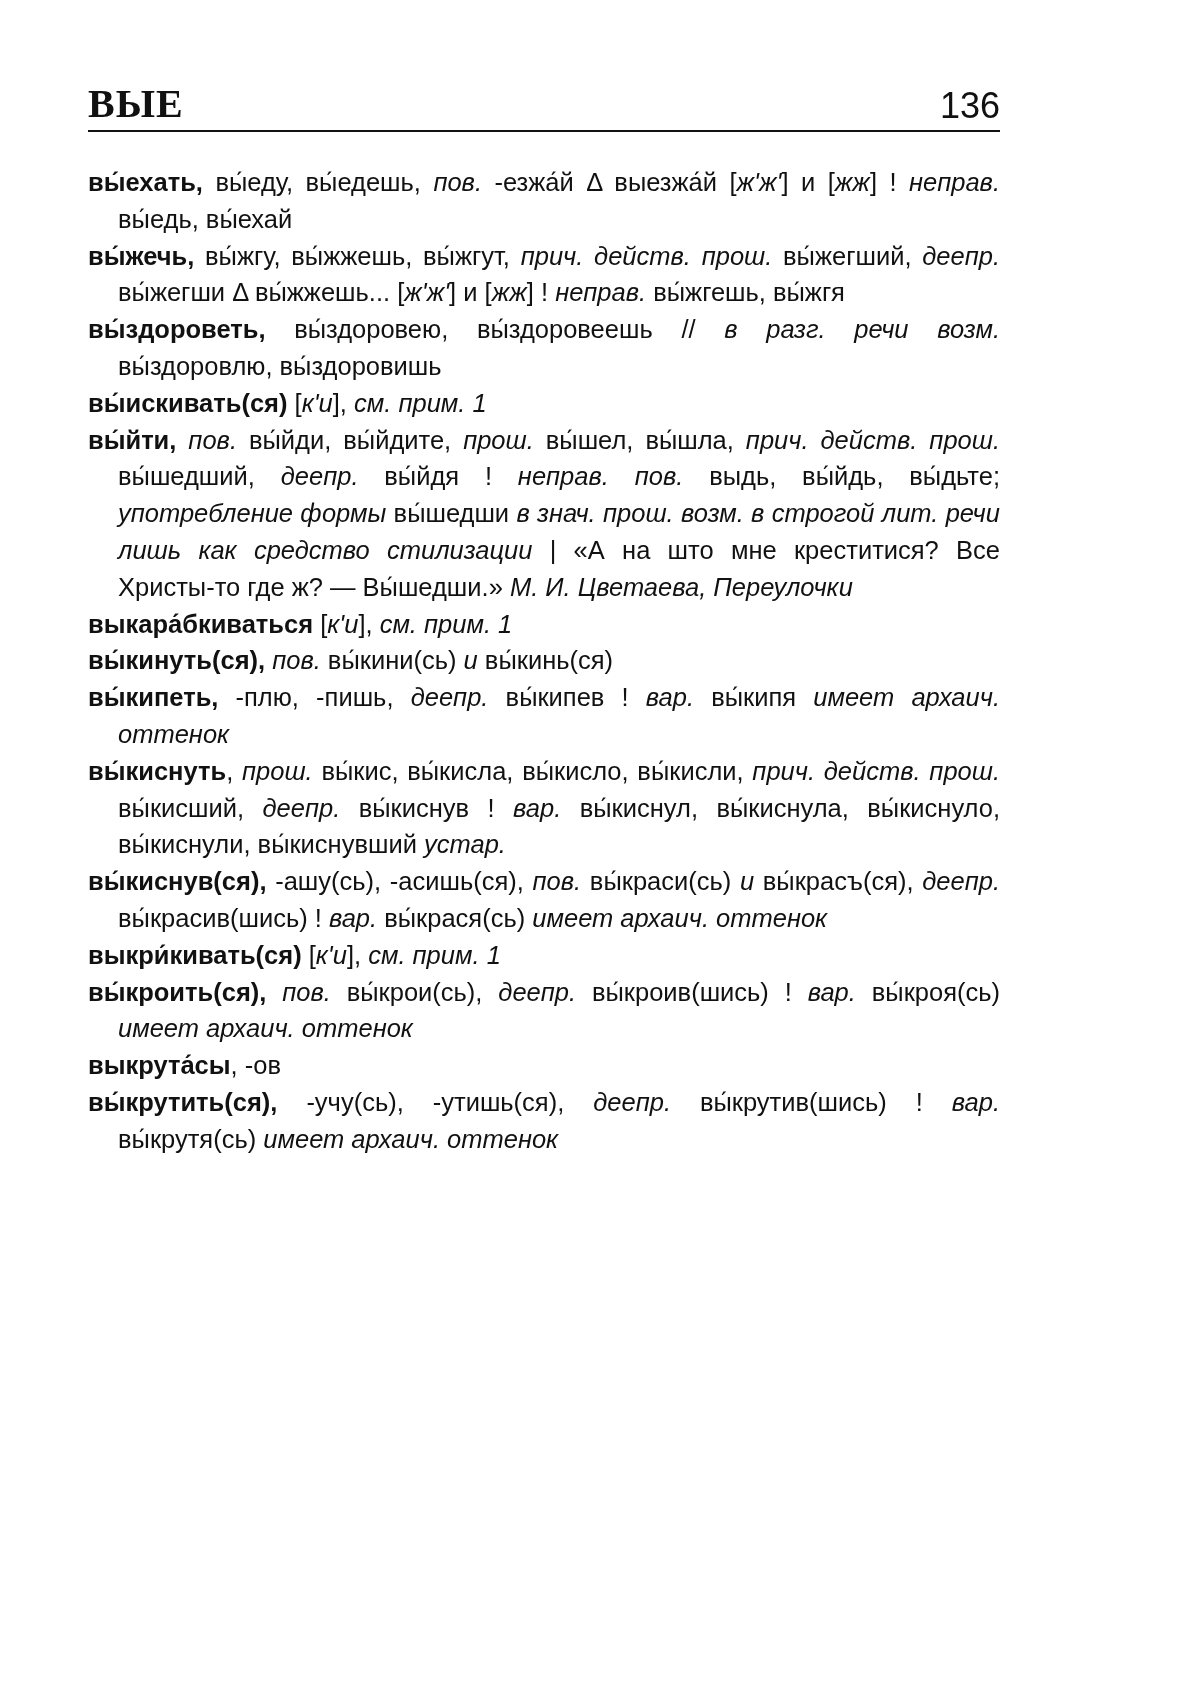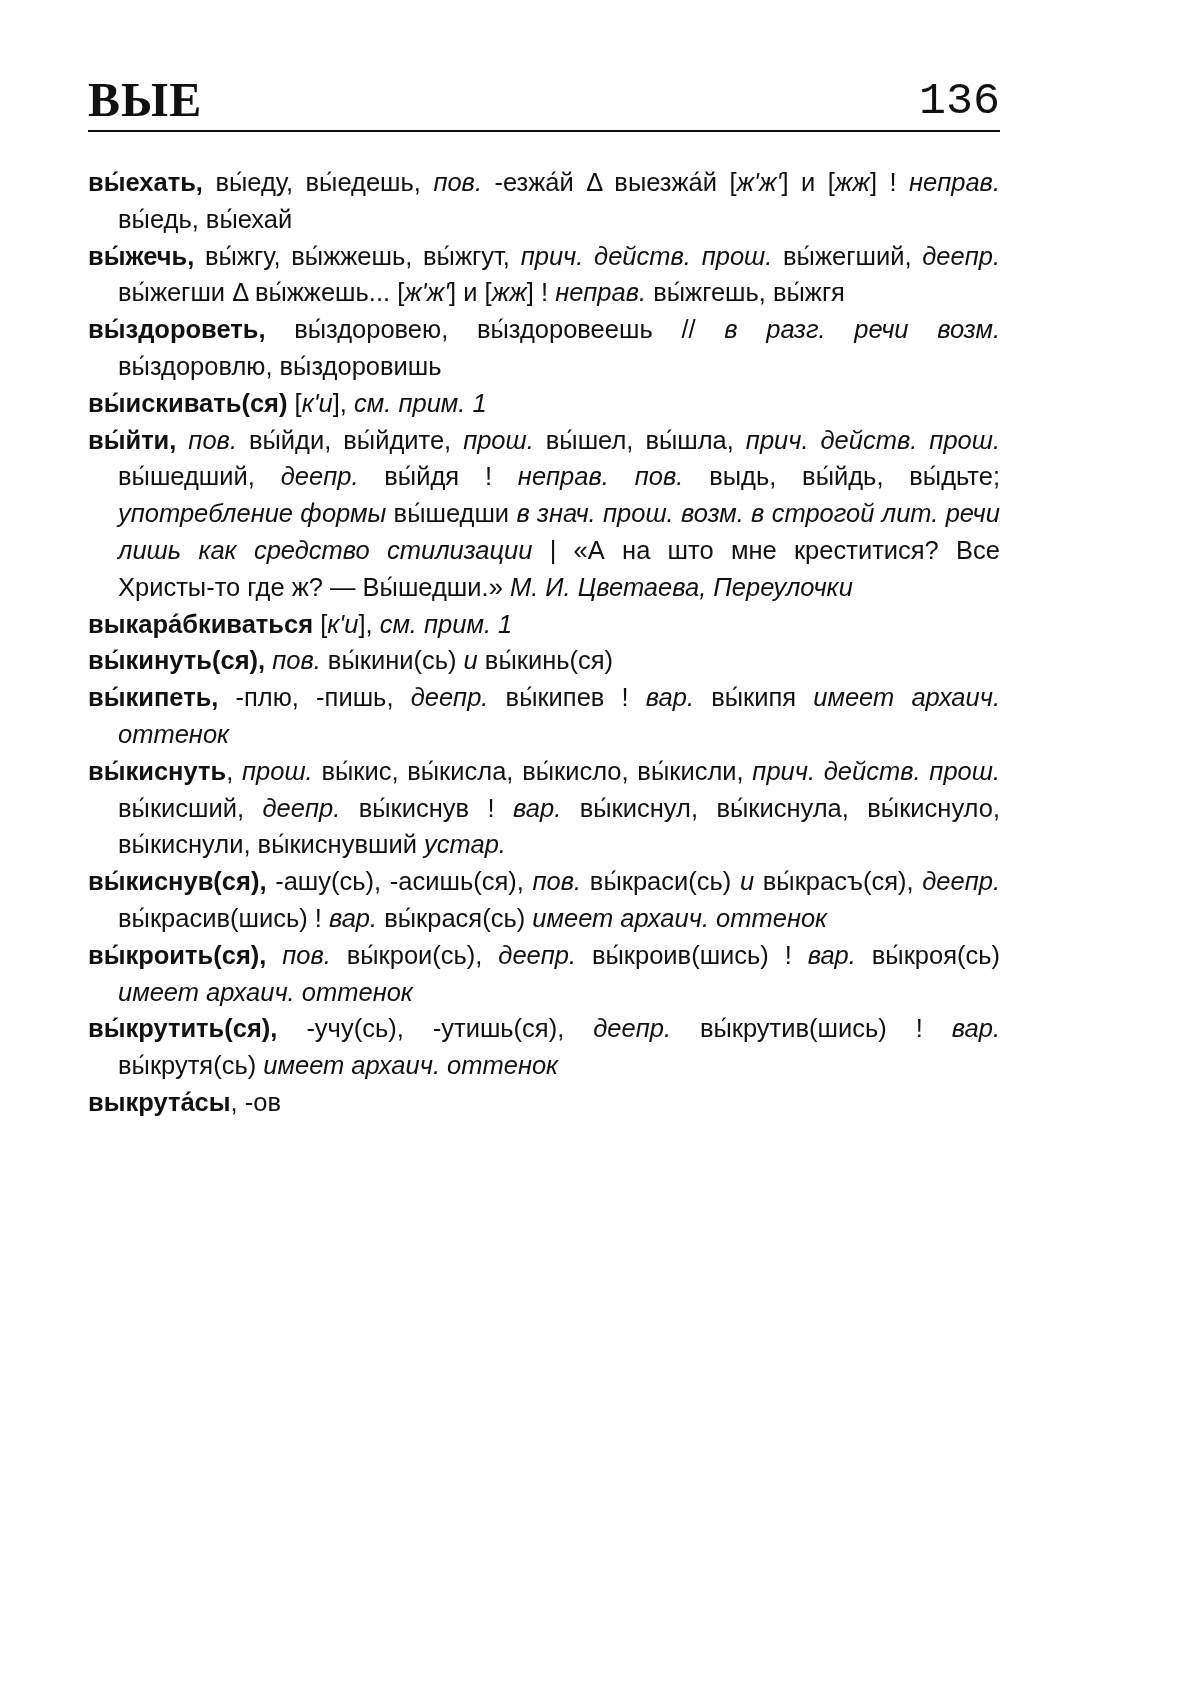--- a/index.html
+++ b/index.html
@@ -1,20 +1,20 @@
 <!DOCTYPE html>
 <html><head>
 <meta charset="utf-8">
 <style>
   html, body { margin: 0; padding: 0; background: #ffffff; }
   body { width: 1178px; height: 1700px; position: relative; overflow: hidden; color: #111; }
   .page { position: absolute; left: 88px; top: 72px; width: 912px; }
   .header { display: flex; justify-content: space-between; align-items: flex-end; height: 52px; border-bottom: 2px solid #111; padding-bottom: 6px; }
-  .hw { font-family: "Liberation Serif", serif; font-weight: bold; font-size: 48px; letter-spacing: 1px; line-height: 1; }
-  .pnum { font-family: Liberation Mono, monospace; font-size: 45px; line-height: 1; }
+  .hw { font-family: "Liberation Serif", serif; font-weight: bold; font-size: 40px; letter-spacing: 1px; line-height: 1; }
+  .pnum { font-family: Liberation Sans, sans-serif; font-size: 36px; line-height: 1; }
   .entries { margin-top: 32px; font-family: Liberation Sans, sans-serif; font-size: 25.5px; line-height: 36.8px; }
   .entry { padding-left: 30px; text-indent: -30px; text-align: justify; text-align-last: left; }
   .b { font-weight: bold; }
   .i { font-style: italic; }
 </style>
 </head>
 <body>
 
 <div class="page">
   <div class="header">
@@ -25,17 +25,18 @@
       <div class="entry"><span class="b">вы́ехать, </span><span>вы́еду, вы́едешь, </span><span class="i">пов.</span><span> -езжа́й Δ выезжа́й [</span><span class="i">ж'ж'</span><span>] и [</span><span class="i">жж</span><span>] ! </span><span class="i">неправ.</span><span> вы́едь, вы́ехай</span></div>
       <div class="entry"><span class="b">вы́жечь, </span><span>вы́жгу, вы́жжешь, вы́жгут, </span><span class="i">прич. действ. прош.</span><span> вы́жег­ший, </span><span class="i">деепр.</span><span> вы́жегши Δ вы́жжешь... [</span><span class="i">ж'ж'</span><span>] и [</span><span class="i">жж</span><span>] ! </span><span class="i">неправ.</span><span> вы́жгешь, вы́жгя</span></div>
       <div class="entry"><span class="b">вы́здороветь, </span><span>вы́здоровею, вы́здоровеешь // </span><span class="i">в разг. речи возм.</span><span> вы́здоровлю, вы́здоровишь</span></div>
       <div class="entry"><span class="b">вы́искивать(ся) </span><span>[</span><span class="i">к'и</span><span>], </span><span class="i">см. прим. 1</span></div>
       <div class="entry"><span class="b">вы́йти, </span><span class="i">пов.</span><span> вы́йди, вы́йдите, </span><span class="i">прош.</span><span> вы́шел, вы́шла, </span><span class="i">прич. действ. прош.</span><span> вы́шедший, </span><span class="i">деепр.</span><span> вы́йдя ! </span><span class="i">неправ. пов.</span><span> выдь, вы́йдь, вы́дь­те; </span><span class="i">употребление формы</span><span> вы́шедши </span><span class="i">в знач. прош. возм. в строгой лит. речи лишь как средство стилизации</span><span> | «А на што мне кре­ститися? Все Христы-то где ж? — Вы́шедши.» </span><span class="i">М. И. Цветаева, Переулочки</span></div>
       <div class="entry"><span class="b">выкара́бкиваться </span><span>[</span><span class="i">к'и</span><span>], </span><span class="i">см. прим. 1</span></div>
       <div class="entry"><span class="b">вы́кинуть(ся), </span><span class="i">пов.</span><span> вы́кини(сь) </span><span class="i">и</span><span> вы́кинь(ся)</span></div>
       <div class="entry"><span class="b">вы́кипеть, </span><span>-плю, -пишь, </span><span class="i">деепр.</span><span> вы́кипев ! </span><span class="i">вар.</span><span> вы́кипя </span><span class="i">имеет архаич. оттенок</span></div>
       <div class="entry"><span class="b">вы́киснуть</span><span>, </span><span class="i">прош.</span><span> вы́кис, вы́кисла, вы́кисло, вы́кисли, </span><span class="i">прич. действ. прош.</span><span> вы́кисший, </span><span class="i">деепр.</span><span> вы́киснув ! </span><span class="i">вар.</span><span> вы́киснул, вы́киснула, вы́киснуло, вы́киснули, вы́киснувший </span><span class="i">устар.</span></div>
       <div class="entry"><span class="b">вы́киснув(ся), </span><span>-ашу(сь), -асишь(ся), </span><span class="i">пов.</span><span> вы́краси(сь) </span><span class="i">и</span><span> вы́­красъ(ся), </span><span class="i">деепр.</span><span> вы́красив(шись) ! </span><span class="i">вар.</span><span> вы́крася(сь) </span><span class="i">имеет архаич. оттенок</span></div>
+      <div class="entry"><span class="b">выкри́кивать(ся) </span><span>[</span><span class="i">к'и</span><span>], </span><span class="i">см. прим. 1</span></div>
       <div class="entry"><span class="b">вы́кроить(ся), </span><span class="i">пов.</span><span> вы́крои(сь), </span><span class="i">деепр.</span><span> вы́кроив(шись) ! </span><span class="i">вар.</span><span> вы́­кроя(сь) </span><span class="i">имеет архаич. оттенок</span></div>
+      <div class="entry"><span class="b">выкрута́сы</span><span>, -ов</span></div>
       <div class="entry"><span class="b">вы́крутить(ся), </span><span>-учу(сь), -утишь(ся), </span><span class="i">деепр.</span><span> вы́крутив(шись) ! </span><span class="i">вар.</span><span> вы́крутя(сь) </span><span class="i">имеет архаич. оттенок</span></div>
-      <div class="entry"><span class="b">выкрута́сы</span><span>, -ов</span></div>
     </div>
 </div>
 
 </body></html>

